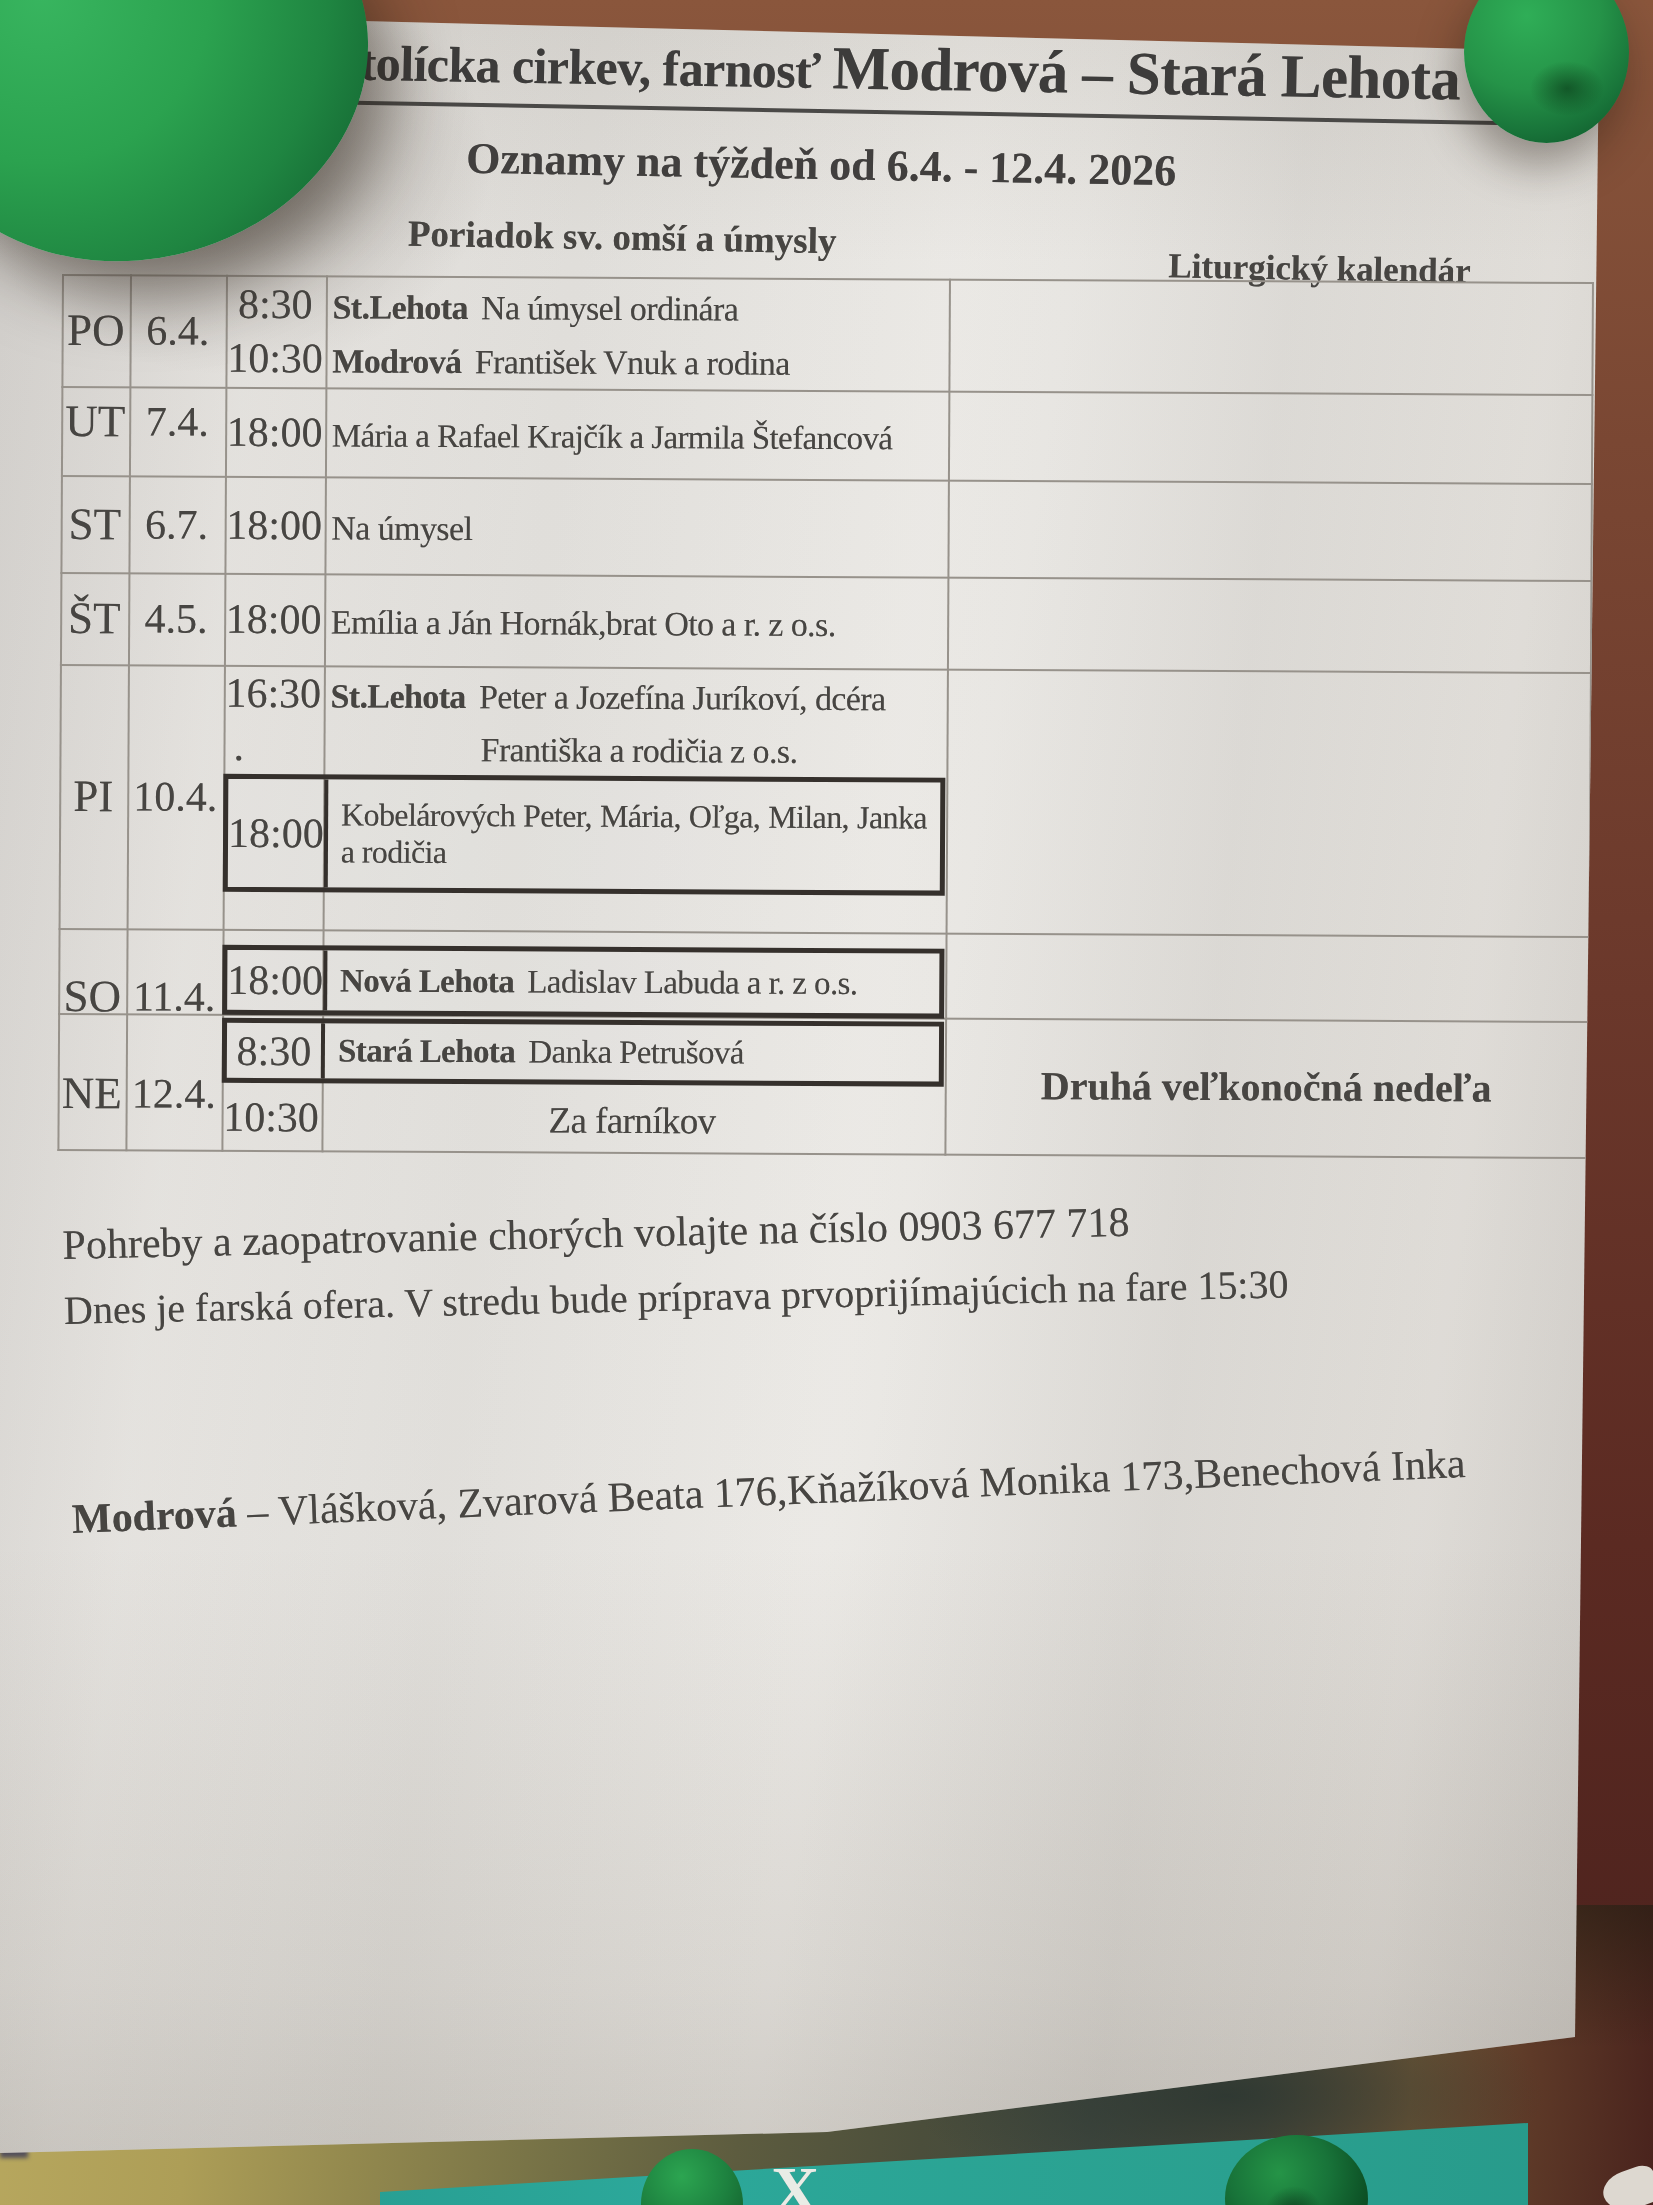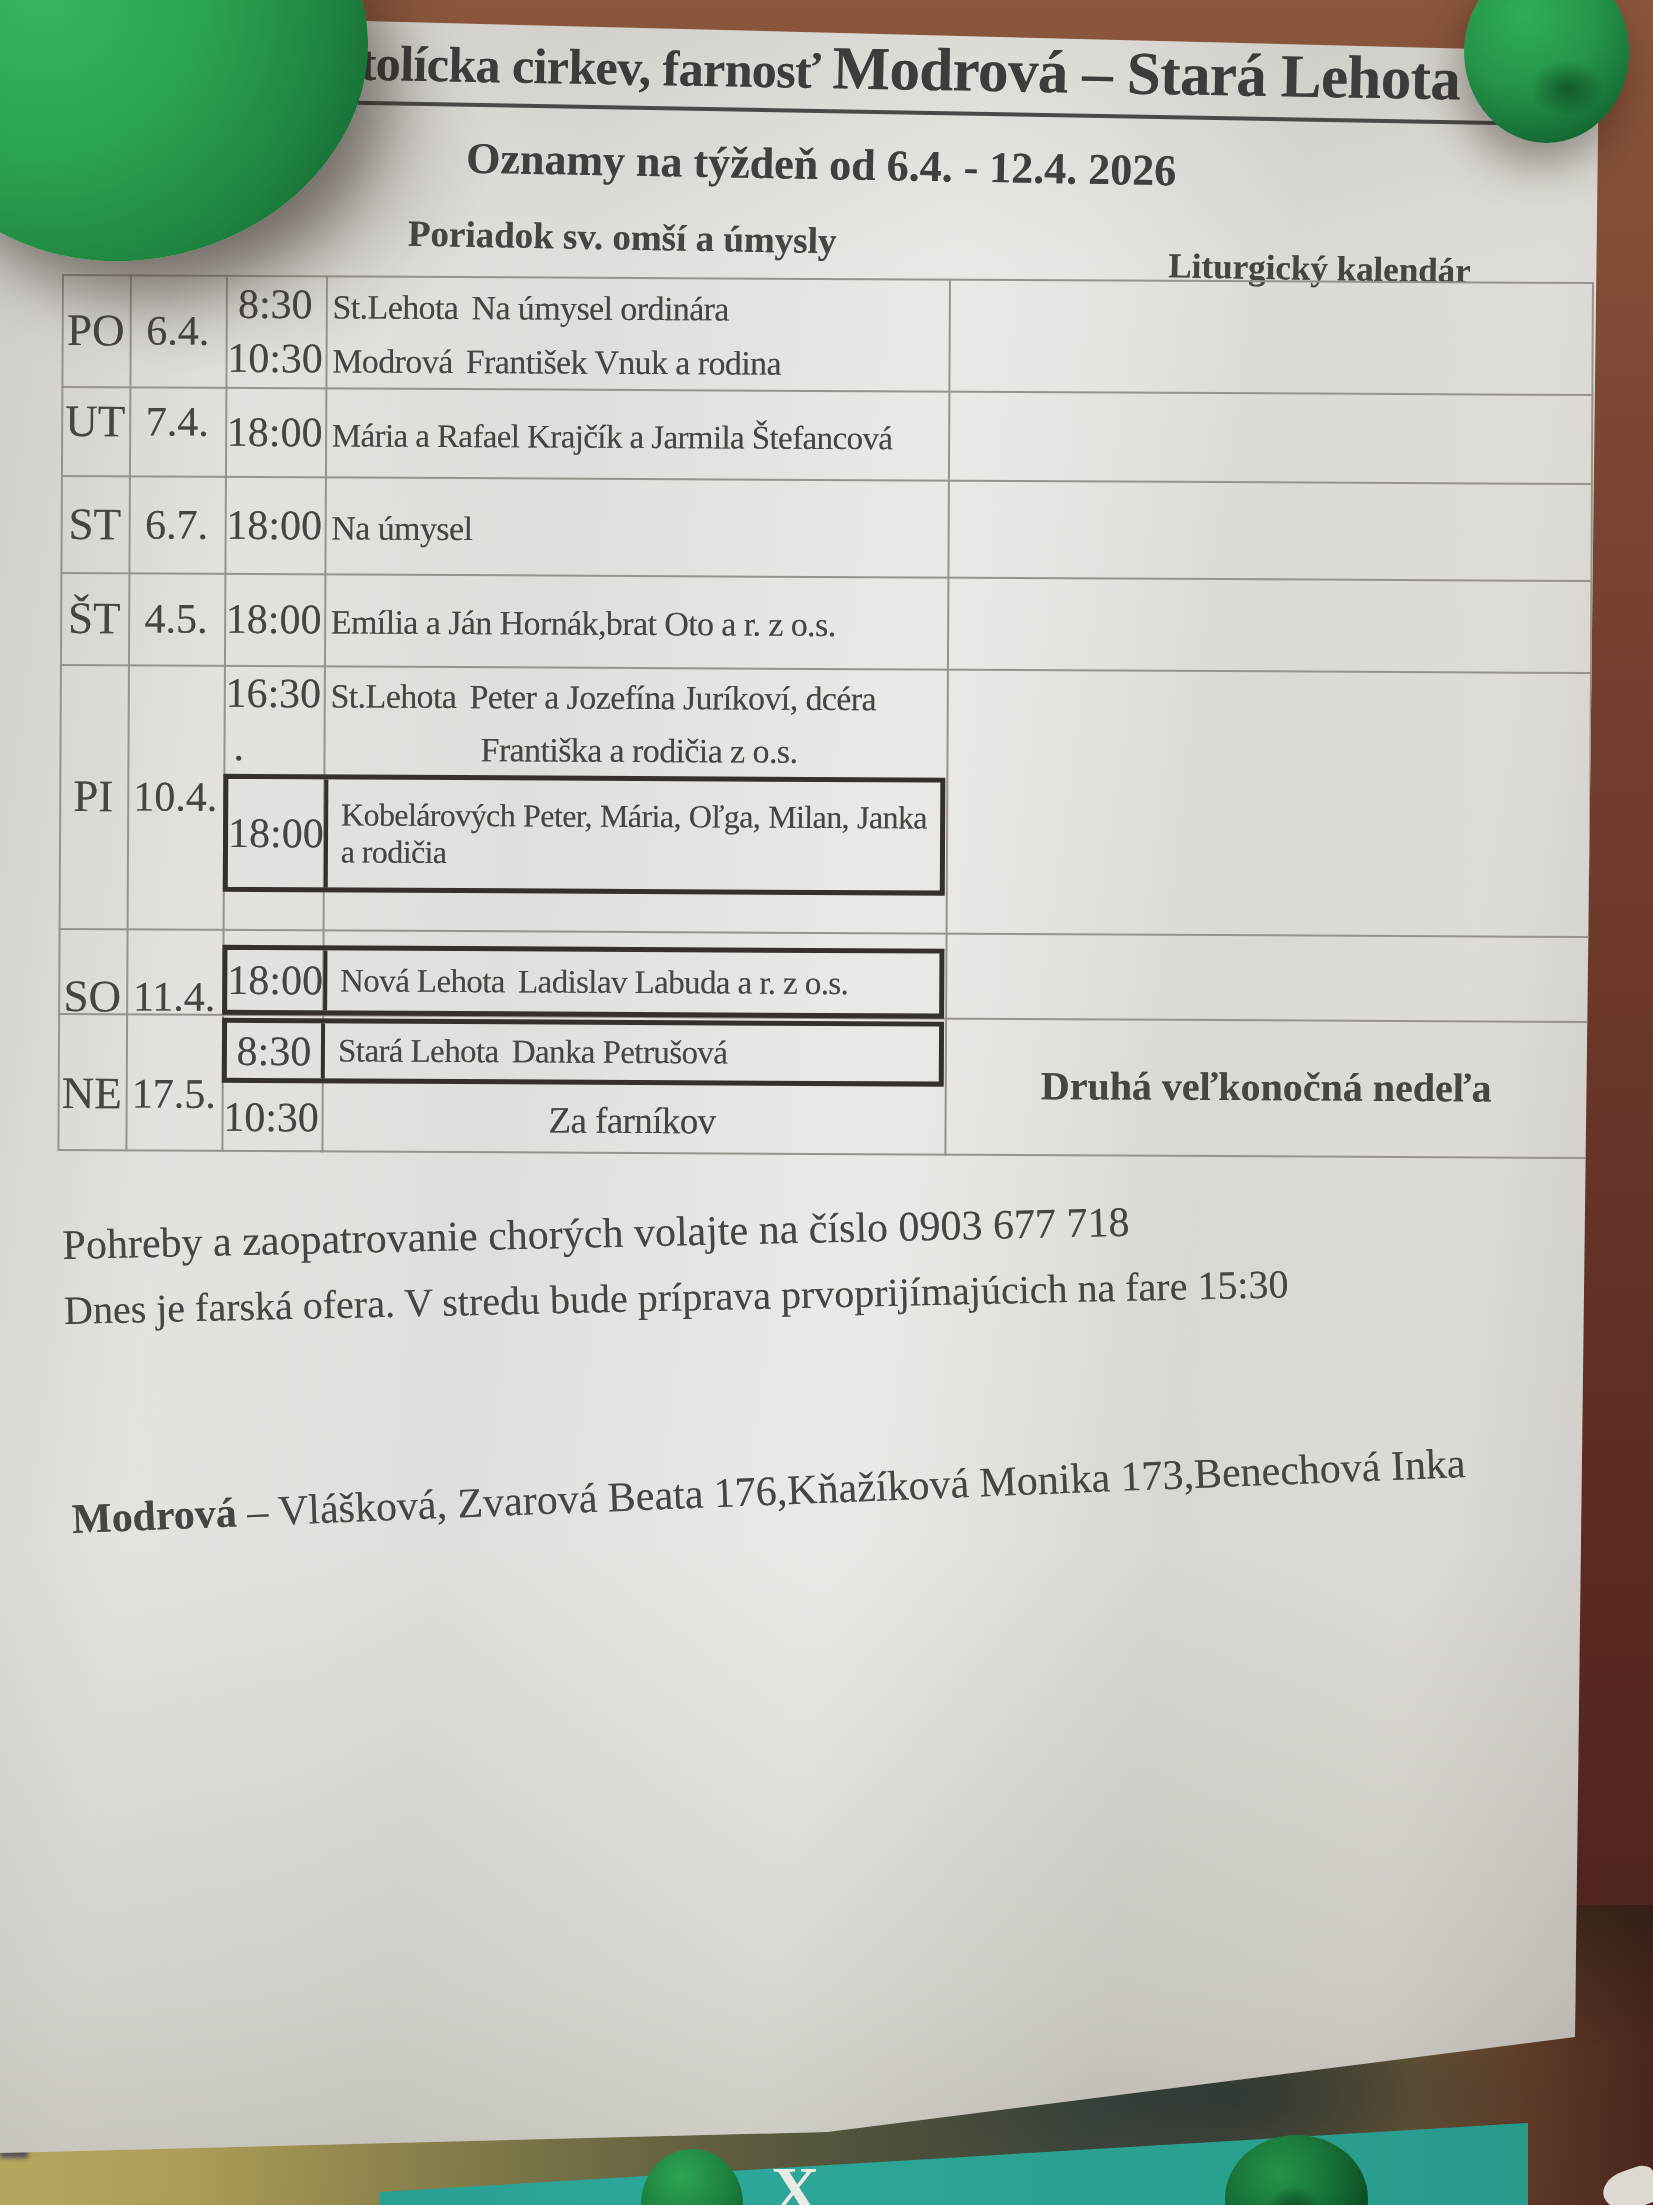--- a/index.html
+++ b/index.html
@@ -54,21 +54,21 @@
   .g0{top:0;height:112px}.g1{top:112px;height:70px}.g2{top:201px;height:97px}
   .g3{top:298px;height:92px}.g4{top:390px;height:264px}.g5{top:679px;height:85px}.g6{top:739px;height:160px}
   .day{left:1.1px;width:66px;font-size:45px;}
   .date{left:69px;width:94px;font-size:42px;}
   .entry{position:absolute;left:164px;width:722px;display:flex;flex-direction:column;justify-content:space-evenly;}
   .eline{display:flex;align-items:baseline;}
   .eline .time{flex:0 0 99px;text-align:center;font-size:42px;}
   .eline .dot{text-align:left;padding-left:10px;}
   .etxt{flex:1;padding-left:7.7px;font-size:34px;letter-spacing:-0.6px;}
   .etxt.center{text-align:center;padding-left:0;}
-  .place{font-weight:normal;}
+  .place{font-weight:bold;}
   .place:not(:empty){margin-right:13.2px;}
   .box{position:absolute;left:164px;width:722px;border:5px solid #35302c;box-sizing:border-box;display:flex;background:rgba(255,255,255,.03);}
   .box .time{flex:0 0 94px;border-right:4.4px solid #35302c;display:flex;align-items:center;justify-content:center;font-size:42px;}
   .btxt{flex:1;padding:3.3px 13.2px;display:flex;align-items:center;font-size:33px;letter-spacing:-0.6px;}
   .just p{margin:0;text-align:justify;width:100%;}
   .liturg-cell{position:absolute;left:887px;top:739px;width:643px;height:136px;
     display:flex;align-items:center;justify-content:center;text-align:center;
     font:bold 40px/1.3 "Liberation Serif",serif;padding:0 83px;box-sizing:border-box;}
 
   
@@ -148,21 +148,21 @@
       <div class="cc date g1">7.4.</div>
       <div class="cc day g2">ST</div>
       <div class="cc date g2">6.7.</div>
       <div class="cc day g3">ŠT</div>
       <div class="cc date g3">4.5.</div>
       <div class="cc day g4">PI</div>
       <div class="cc date g4">10.4.</div>
       <div class="cc day g5">SO</div>
       <div class="cc date g5">11.4.</div>
       <div class="cc day g6">NE</div>
-      <div class="cc date g6">17.5.</div>
+      <div class="cc date g6">12.4.</div>
 
       <div class="entry" style="top:0;height:112px">
         <div class="eline">
           <span class="time">8:30</span>
           <span class="etxt"><b class="place">St.Lehota</b><span>Na úmysel ordinára</span></span>
         </div>
         <div class="eline">
           <span class="time">10:30</span>
           <span class="etxt"><b class="place">Modrová</b><span>František Vnuk a rodina</span></span>
         </div>

